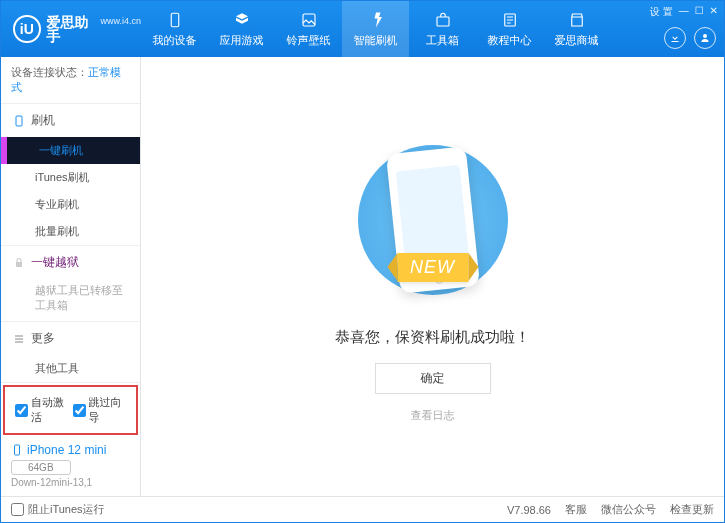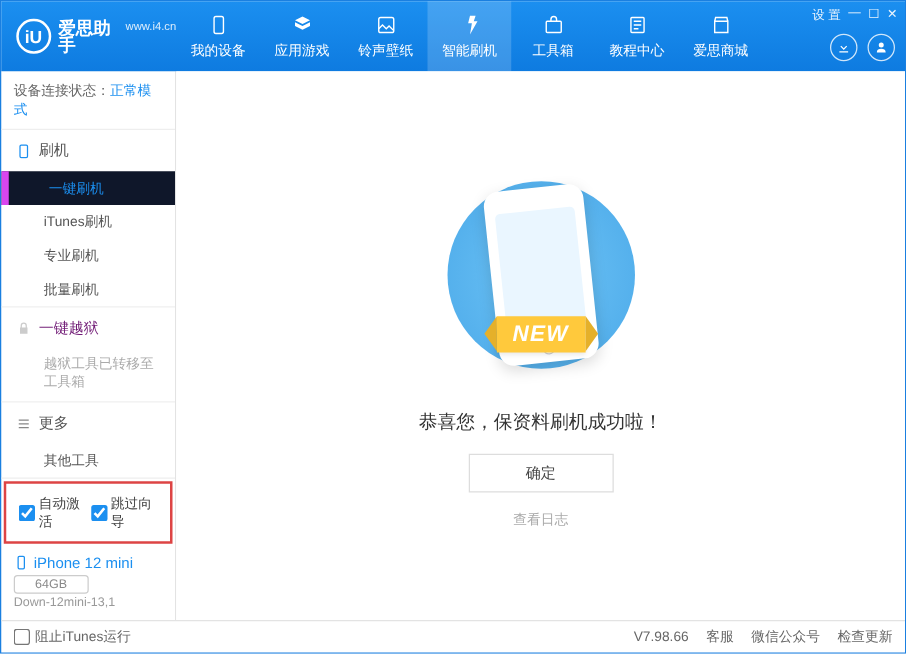--- a/index.html
+++ b/index.html
@@ -37,21 +37,21 @@
 .device-box{padding:6px 10px 8px}
 .device-name{color:#1b8ff0;font-size:12px;display:flex;align-items:center;gap:4px}
 .device-badge{display:inline-block;border:1px solid #ccc;border-radius:3px;padding:1px 16px;font-size:10px;color:#888;margin-top:3px}
 .device-sub{font-size:10px;color:#999;margin-top:2px}
 .content{flex:1;display:flex;flex-direction:column;align-items:center;justify-content:center;position:relative;background:#fff}
 .phone-illus{position:relative;width:190px;height:180px;margin-bottom:18px}
 .phone-circle{position:absolute;left:50%;top:50%;transform:translate(-50%,-50%);width:150px;height:150px;border-radius:50%;background:radial-gradient(circle,#6fc5f7 0%,#4aa8e8 100%)}
 .phone-body{position:absolute;left:50%;top:50%;transform:translate(-50%,-50%) rotate(-6deg);width:80px;height:140px;background:#fff;border-radius:12px;box-shadow:0 4px 12px rgba(0,0,0,.15)}
 .phone-screen{position:absolute;left:8px;right:8px;top:18px;bottom:20px;background:#eaf6ff;border-radius:4px}
 .phone-home{position:absolute;left:50%;bottom:6px;transform:translateX(-50%);width:10px;height:10px;border:1px solid #ccc;border-radius:50%}
-.new-banner{position:absolute;left:50%;bottom:28px;transform:translateX(-50%);background:#ffc93c;padding:4px 13px;transform-origin:center;font-weight:700;font-size:18px;color:#fff;letter-spacing:1px;font-style:italic;box-shadow:0 2px 4px rgba(0,0,0,.1)}
+.new-banner{position:absolute;left:50%;bottom:28px;transform:translateX(-50%);background:#ffc93c;padding:4px 13px;transform-origin:center;font-weight:400;font-size:18px;color:#fff;letter-spacing:1px;font-style:italic;box-shadow:0 2px 4px rgba(0,0,0,.1)}
 .new-banner::before,.new-banner::after{content:"";position:absolute;top:0;width:0;height:0;border-top:14px solid transparent;border-bottom:14px solid transparent}
 .new-banner::before{left:-10px;border-right:10px solid #e5b02a}
 .new-banner::after{right:-10px;border-left:10px solid #e5b02a}
 .success-text{font-size:15px;color:#333;margin-bottom:16px}
 .ok-btn{padding:6px 45px;border:1px solid #ddd;background:#fff;font-size:12px;color:#444;cursor:pointer;margin-bottom:14px}
 .log-link{font-size:11px;color:#aaa;cursor:pointer}
 .statusbar{height:26px;border-top:1px solid #e3e3e3;display:flex;align-items:center;font-size:11px;color:#666;padding:0 10px;justify-content:space-between}
 .status-left label{display:flex;align-items:center;gap:4px;cursor:pointer}
 .status-right{display:flex;gap:14px;align-items:center}
 .status-right span{cursor:pointer}

